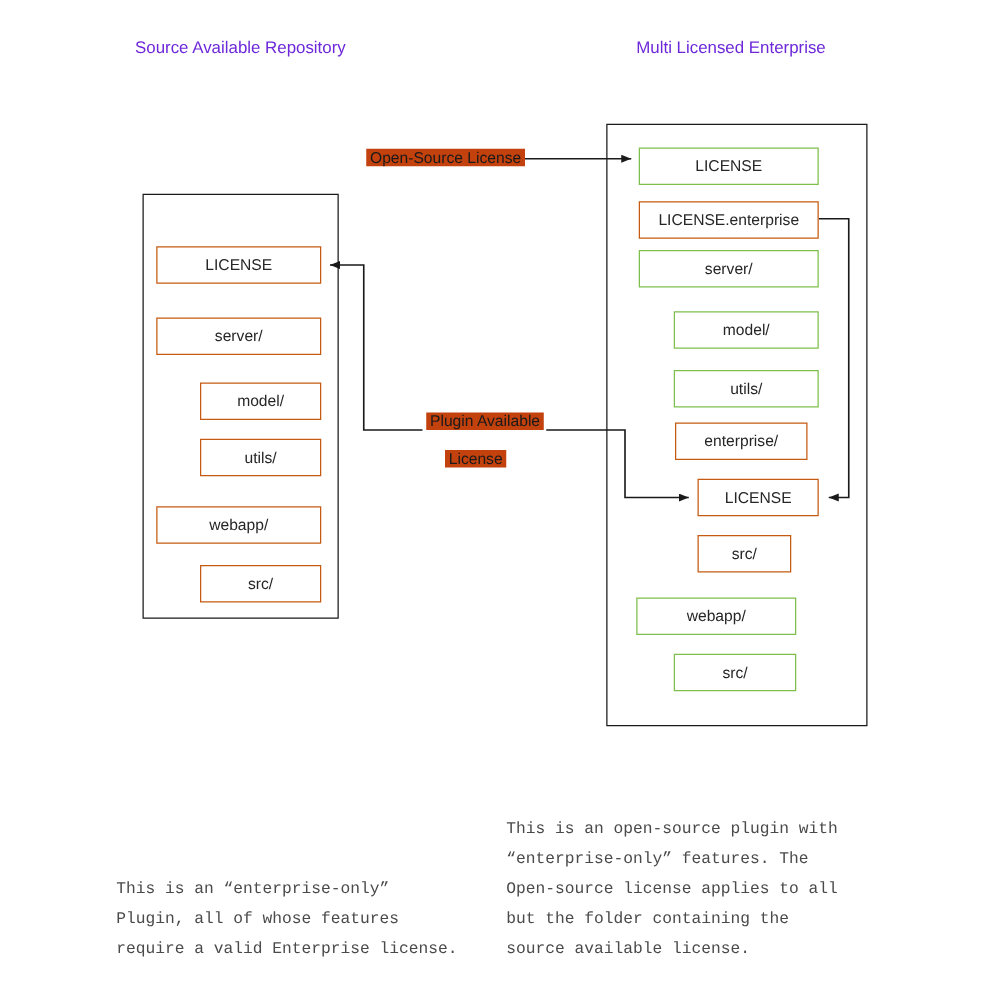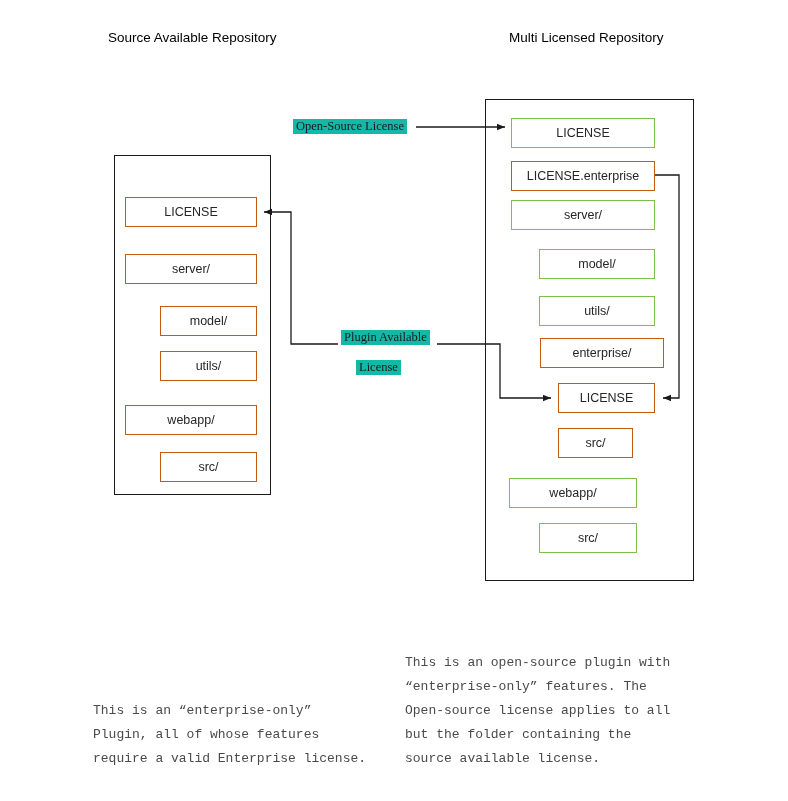--- a/index.html
+++ b/index.html
@@ -17,21 +17,21 @@
   }
   #canvas {
     position: absolute;
     left: 0; top: 0;
     width: 788px;
     height: 801px;
   }
   .col-title {
     position: absolute;
     font-size: 13.5px;
-    color: #000000;
+    color: #6d28d9;
     white-space: nowrap;
   }
   #title-left  { left: 108px; top: 30px; }
   #title-right { left: 509px; top: 30px; }
 
   .repo-box {
     position: absolute;
     border: 1.3px solid #1a1a1a;
     background: transparent;
     box-sizing: border-box;
@@ -52,23 +52,22 @@
     white-space: nowrap;
     height: 30px;
   }
   .node.green { border-color: #7DBE4C; }
 
   .conn-label {
     position: absolute;
     font-size: 12.5px;
     color: #1a1a1a;
     white-space: nowrap;
-    background: #14b8a6;
+    background: #c2410c;
     padding: 0 3px;
-    font-family: Liberation Serif, serif;
   }
   #label-open-source { left: 293px; top: 119px; }
   #label-src-avail-1 { left: 341px; top: 330px; }
   #label-src-avail-2 { left: 356px; top: 360px; }
 
   .caption {
     position: absolute;
     font-family: "Liberation Mono", "DejaVu Sans Mono", monospace;
     font-size: 13px;
     line-height: 24px;
@@ -99,39 +98,39 @@
   <g>
     <path d="M437,344 L500,344 L500,398 L551,398" stroke="#1a1a1a" stroke-width="1.3" fill="none" marker-end="url(#arrow)"></path>
   </g>
 
   <g>
     <path d="M655,175 L679,175 L679,398 L663,398" stroke="#1a1a1a" stroke-width="1.3" fill="none" marker-end="url(#arrow)"></path>
   </g>
 </svg>
 
 <div class="col-title" id="title-left">Source Available Repository</div>
-<div class="col-title" id="title-right">Multi Licensed Repository</div>
+<div class="col-title" id="title-right">Multi Licensed Enterprise</div>
 
 <div class="repo-box" id="repo-left"></div>
 
 <div class="node" style="left:125px; top:197px; width:132px;">LICENSE</div>
 <div class="node" style="left:125px; top:254px; width:132px;">server/</div>
 <div class="node" style="left:160px; top:306px; width:97px;">model/</div>
 <div class="node" style="left:160px; top:351px; width:97px;">utils/</div>
 <div class="node" style="left:125px; top:405px; width:132px;">webapp/</div>
 <div class="node" style="left:160px; top:452px; width:97px;">src/</div>
 
 <div class="repo-box" id="repo-right"></div>
 
 <div class="node green" style="left:511px; top:118px; width:144px;">LICENSE</div>
 <div class="node" style="left:511px; top:161px; width:144px;">LICENSE.enterprise</div>
 <div class="node green" style="left:511px; top:200px; width:144px;">server/</div>
 <div class="node green" style="left:539px; top:249px; width:116px;">model/</div>
 <div class="node green" style="left:539px; top:296px; width:116px;">utils/</div>
-<div class="node" style="left:540px; top:338px; width:124px;">enterprise/</div>
+<div class="node" style="left:540px; top:338px; width:106px;">enterprise/</div>
 <div class="node" style="left:558px; top:383px; width:97px;">LICENSE</div>
 <div class="node" style="left:558px; top:428px; width:75px;">src/</div>
 <div class="node green" style="left:509px; top:478px; width:128px;">webapp/</div>
 <div class="node green" style="left:539px; top:523px; width:98px;">src/</div>
 
 <div class="conn-label" id="label-open-source">Open-Source License</div>
 <div class="conn-label" id="label-src-avail-1">Plugin Available</div>
 <div class="conn-label" id="label-src-avail-2">License</div>
 
 <div class="caption" id="caption-left">This is an “enterprise-only”

